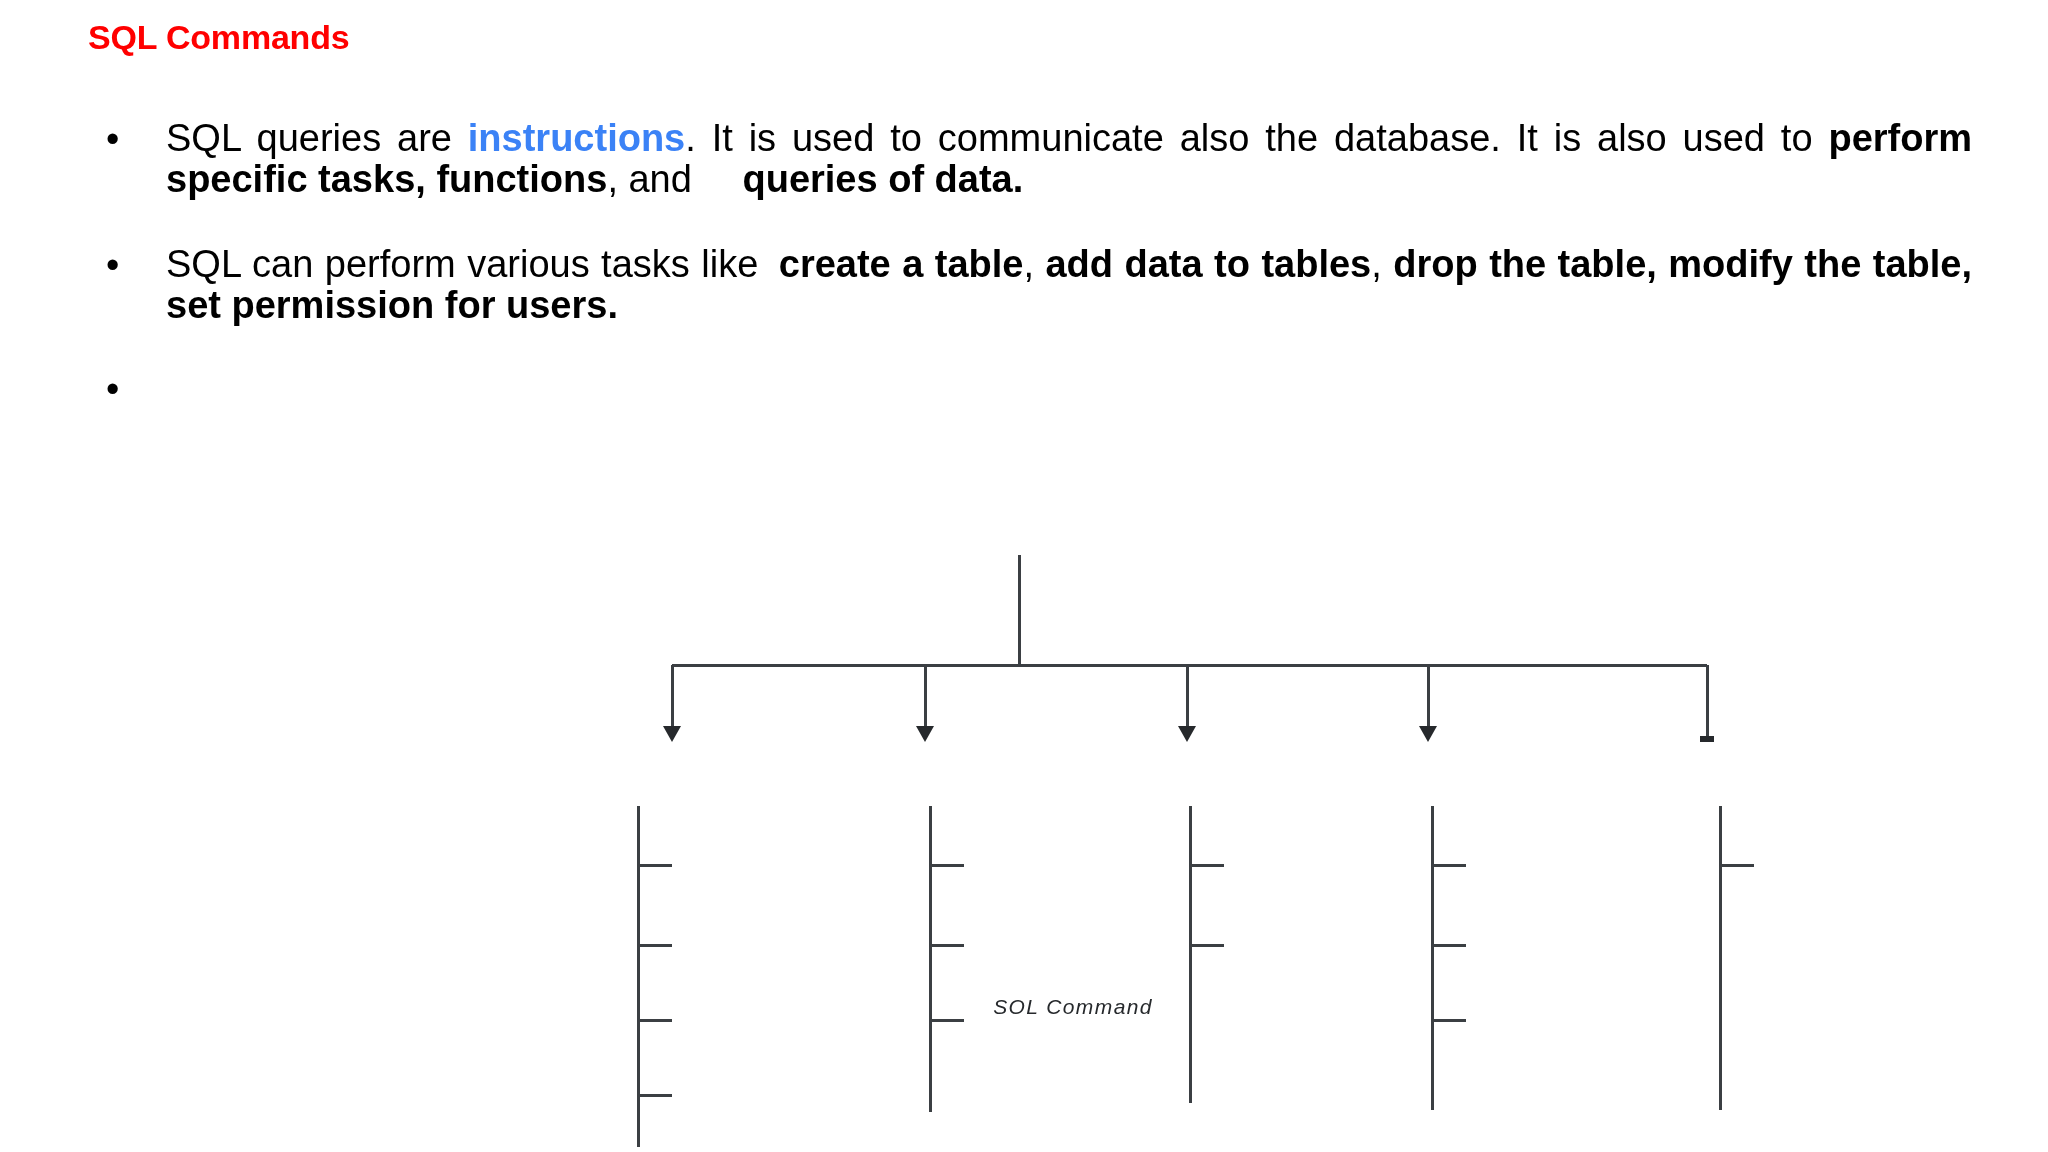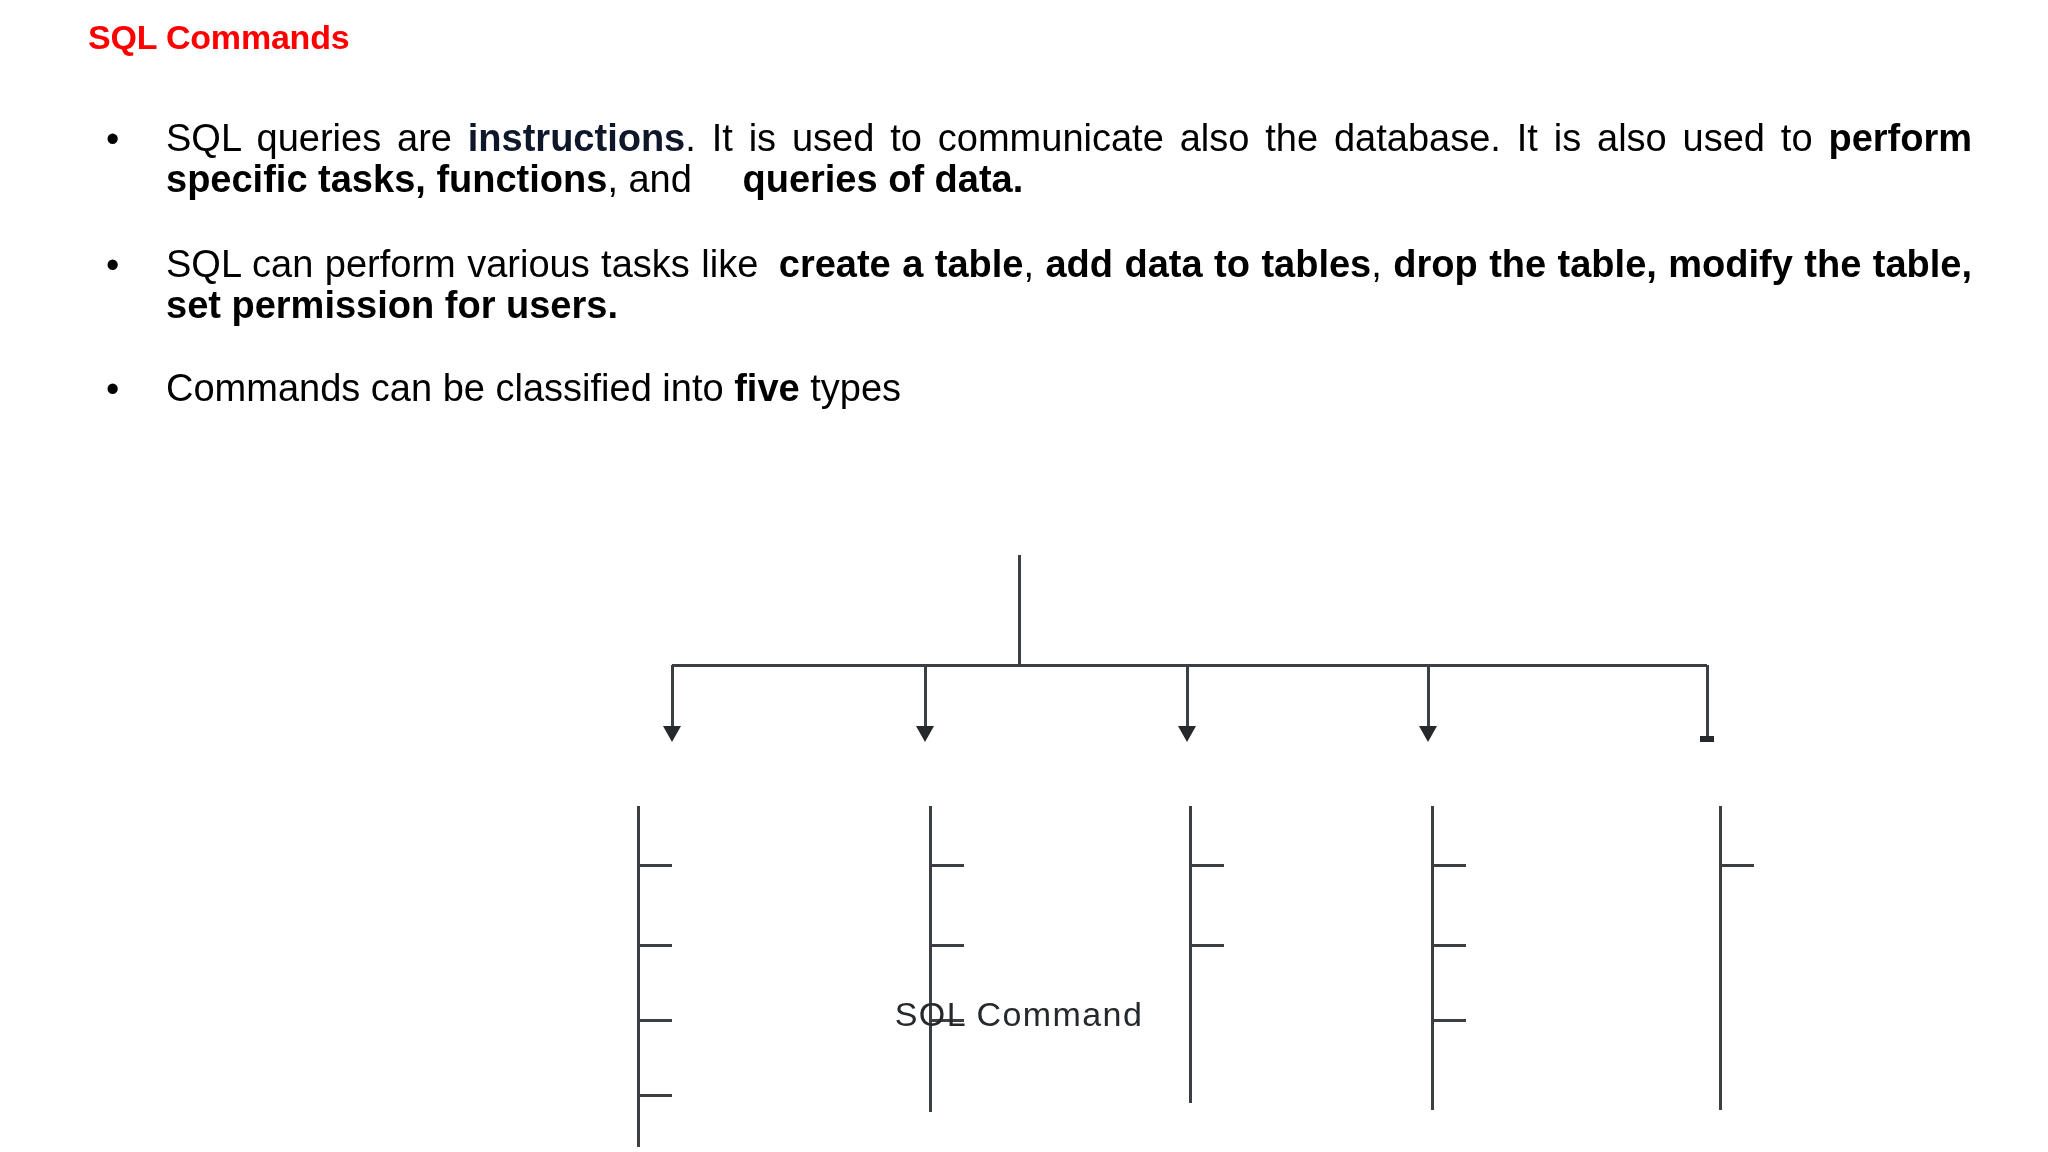--- a/index.html
+++ b/index.html
@@ -63,49 +63,49 @@
     position: absolute;
     left: 0;
     top: 490px;
     width: 2048px;
     height: 662px;
   }
   .diagram svg { display: block; }
 
   .dg-root-label {
     position: absolute;
-    left: 1019px;
+    left: 1073px;
     top: 505px;
     transform: translateX(-50%);
-    font-size: 34px;
+    font-size: 21px;
     letter-spacing: 1.4px;
     color: #26292c;
     white-space: nowrap;
+    font-style: italic;
   }
 </style>
 </head>
 <body>
 
 <div class="slide-title">SQL Commands</div>
 
 <div class="bullets">
 
   <div class="bullet-row" id="bullet-1">
     <span class="dot">•</span>
-    <span class="bullet-text"><span>SQL queries are </span><span style="font-weight: bold; color: #0f172a;">instructions</span><span>. It is used to communicate also the database. It is also used to </span><span style="font-weight: bold;">perform specific tasks, functions</span><span>, and </span><span style="font-weight: bold; margin-left: 40px;">queries of data.</span></span>
+    <span class="bullet-text"><span>SQL queries are </span><span style="font-weight: bold; color: #3b82f6;">instructions</span><span>. It is used to communicate also the database. It is also used to </span><span style="font-weight: bold;">perform specific tasks, functions</span><span>, and </span><span style="font-weight: bold; margin-left: 40px;">queries of data.</span></span>
   </div>
 
   <div class="bullet-row" id="bullet-2">
     <span class="dot">•</span>
     <span class="bullet-text"><span>SQL can perform various tasks like </span><span style="font-weight: bold; margin-left: 9px;">create a table</span><span>, </span><span style="font-weight: bold;">add data to tables</span><span>, </span><span style="font-weight: bold;">drop the table, modify the table, set permission for users.</span></span>
   </div>
 
   <div class="bullet-row" id="bullet-3">
     <span class="dot">•</span>
-    <span class="bullet-text"><span>Commands can be classified into </span><span style="font-weight: bold;">five</span><span> types</span></span>
   </div>
 
 </div>
 
 <div class="diagram">
   <svg width="2048" height="662" viewBox="0 0 2048 662">
     <g id="tree-lines" stroke="#3b3f43" stroke-width="3" fill="none" shape-rendering="crispEdges">
         <line x1="1019" y1="65" x2="1019" y2="175"></line>
         <line x1="672" y1="175" x2="1707" y2="175"></line>
         <line x1="672" y1="175" x2="672" y2="240"></line>

